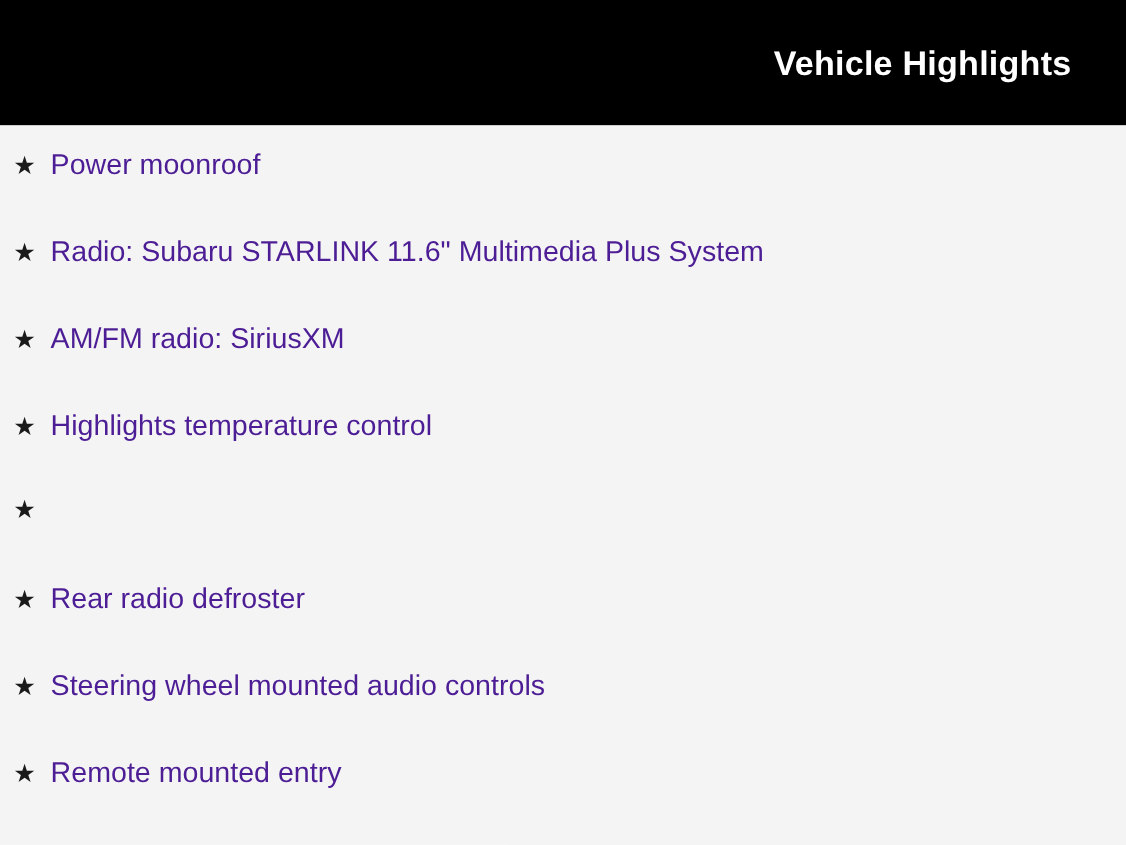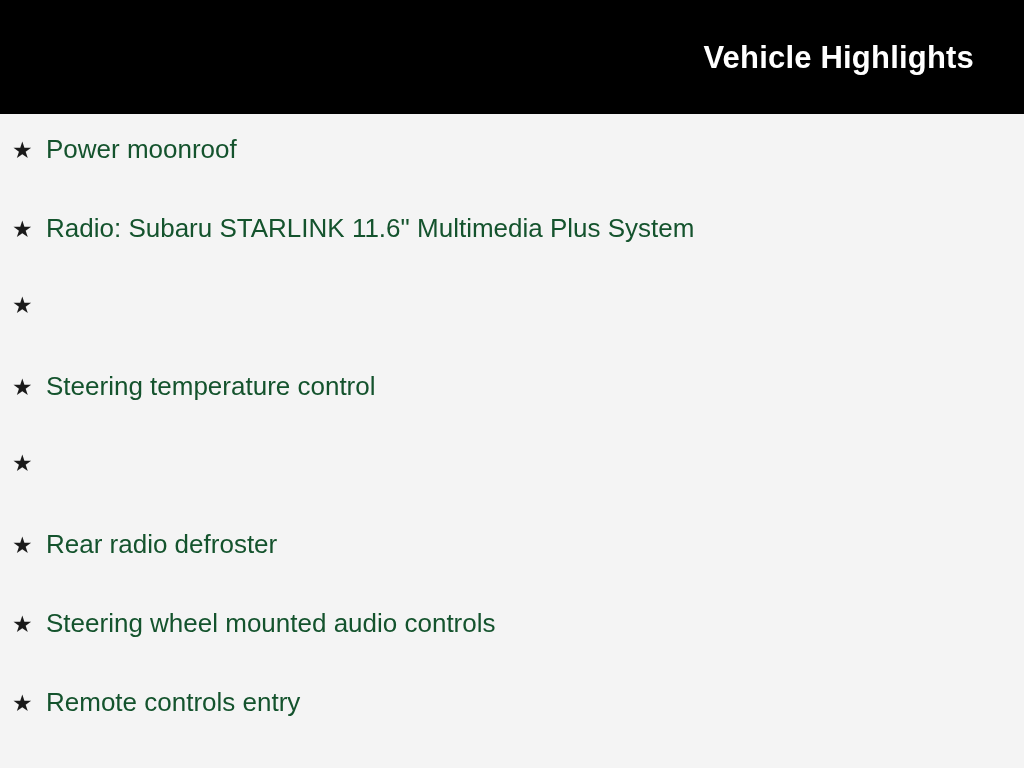--- a/index.html
+++ b/index.html
@@ -58,21 +58,21 @@
   }
   .bullet-star {
     width: 34px;
     flex: 0 0 34px;
     color: #1a1a1a;
     font-size: 23px;
     line-height: 1;
     text-align: left;
   }
   .feature-text {
-    color: #14532d;
+    color: #4c1d95;
     font-size: 26px;
     line-height: 1;
     white-space: nowrap;
   }
 </style>
 </head>
 <body>
 
 <div class="page">
 
@@ -88,42 +88,43 @@
         <span class="feature-text">Power moonroof</span>
       </li>
 
       <li class="feature-item">
         <span class="bullet-star">★</span>
         <span class="feature-text">Radio: Subaru STARLINK 11.6" Multimedia Plus System</span>
       </li>
 
       <li class="feature-item">
         <span class="bullet-star">★</span>
+        <span class="feature-text">AM/FM radio: SiriusXM</span>
       </li>
 
       <li class="feature-item">
         <span class="bullet-star">★</span>
-        <span class="feature-text">Steering temperature control</span>
+        <span class="feature-text">Highlights temperature control</span>
       </li>
 
       <li class="feature-item">
         <span class="bullet-star">★</span>
       </li>
 
       <li class="feature-item">
         <span class="bullet-star">★</span>
         <span class="feature-text">Rear radio defroster</span>
       </li>
 
       <li class="feature-item">
         <span class="bullet-star">★</span>
         <span class="feature-text">Steering wheel mounted audio controls</span>
       </li>
 
       <li class="feature-item">
         <span class="bullet-star">★</span>
-        <span class="feature-text">Remote controls entry</span>
+        <span class="feature-text">Remote mounted entry</span>
       </li>
 
     </ul>
   </div>
 
 </div>
 
 </body></html>

